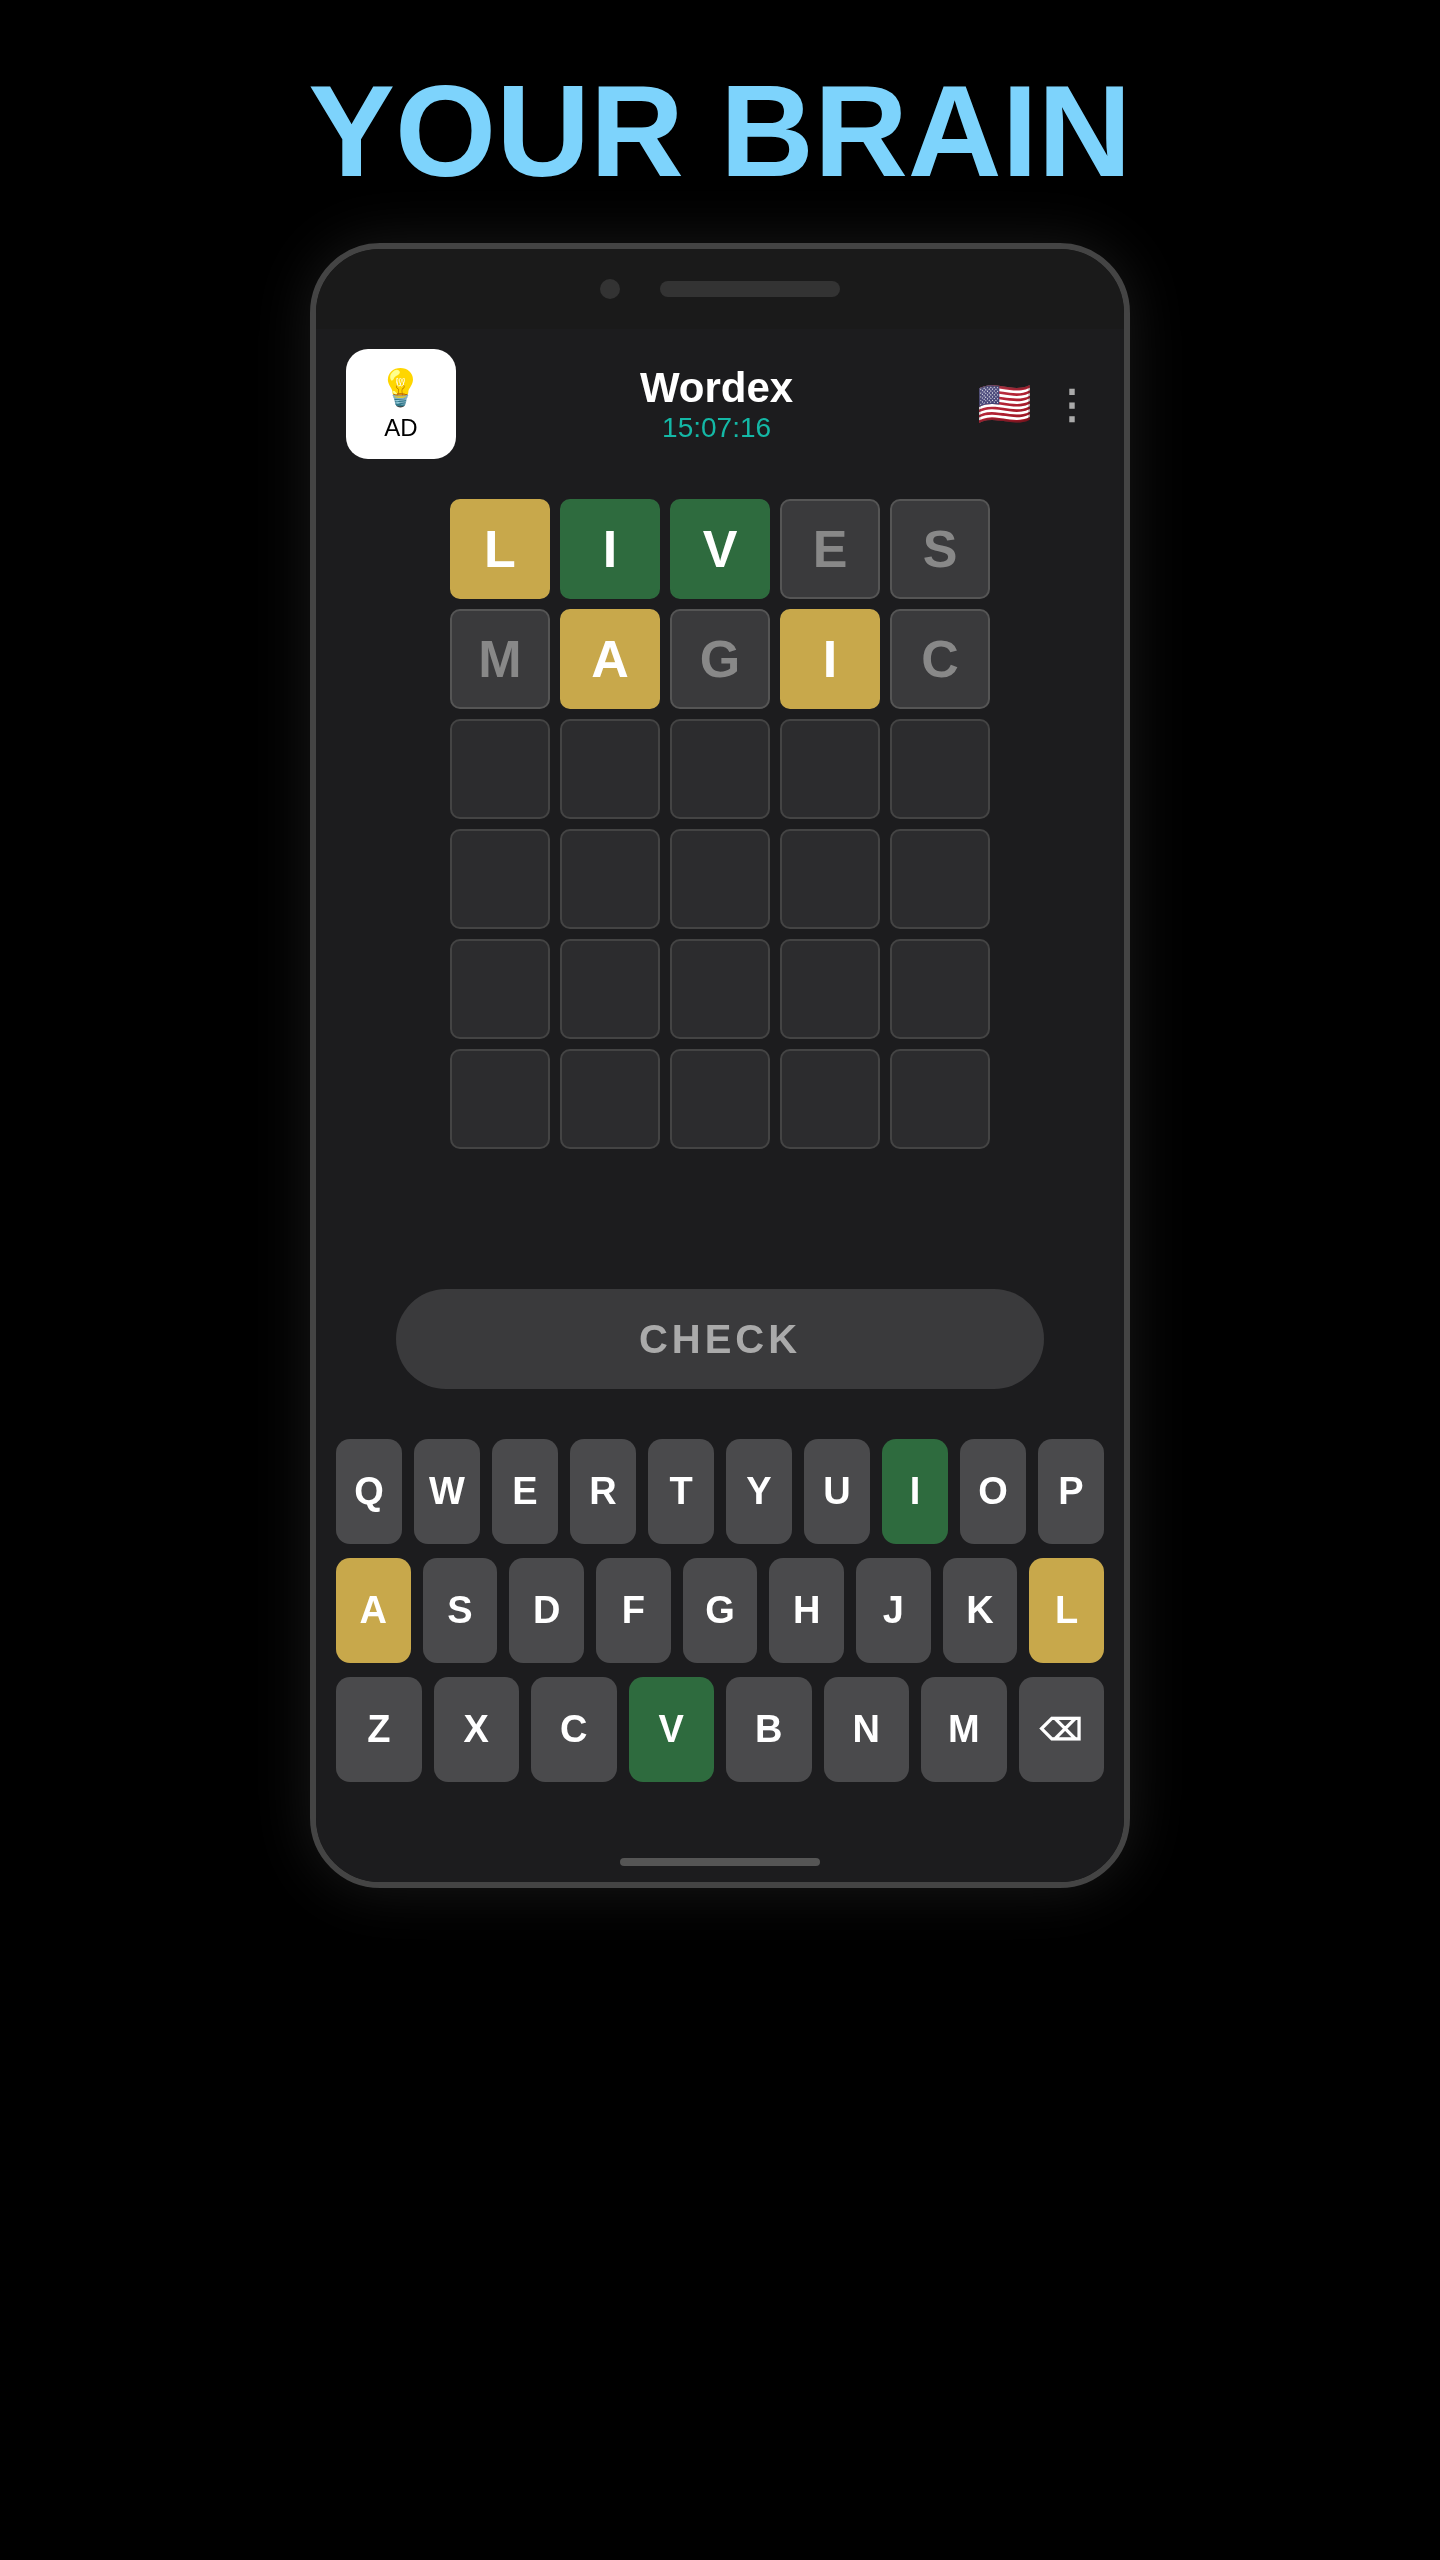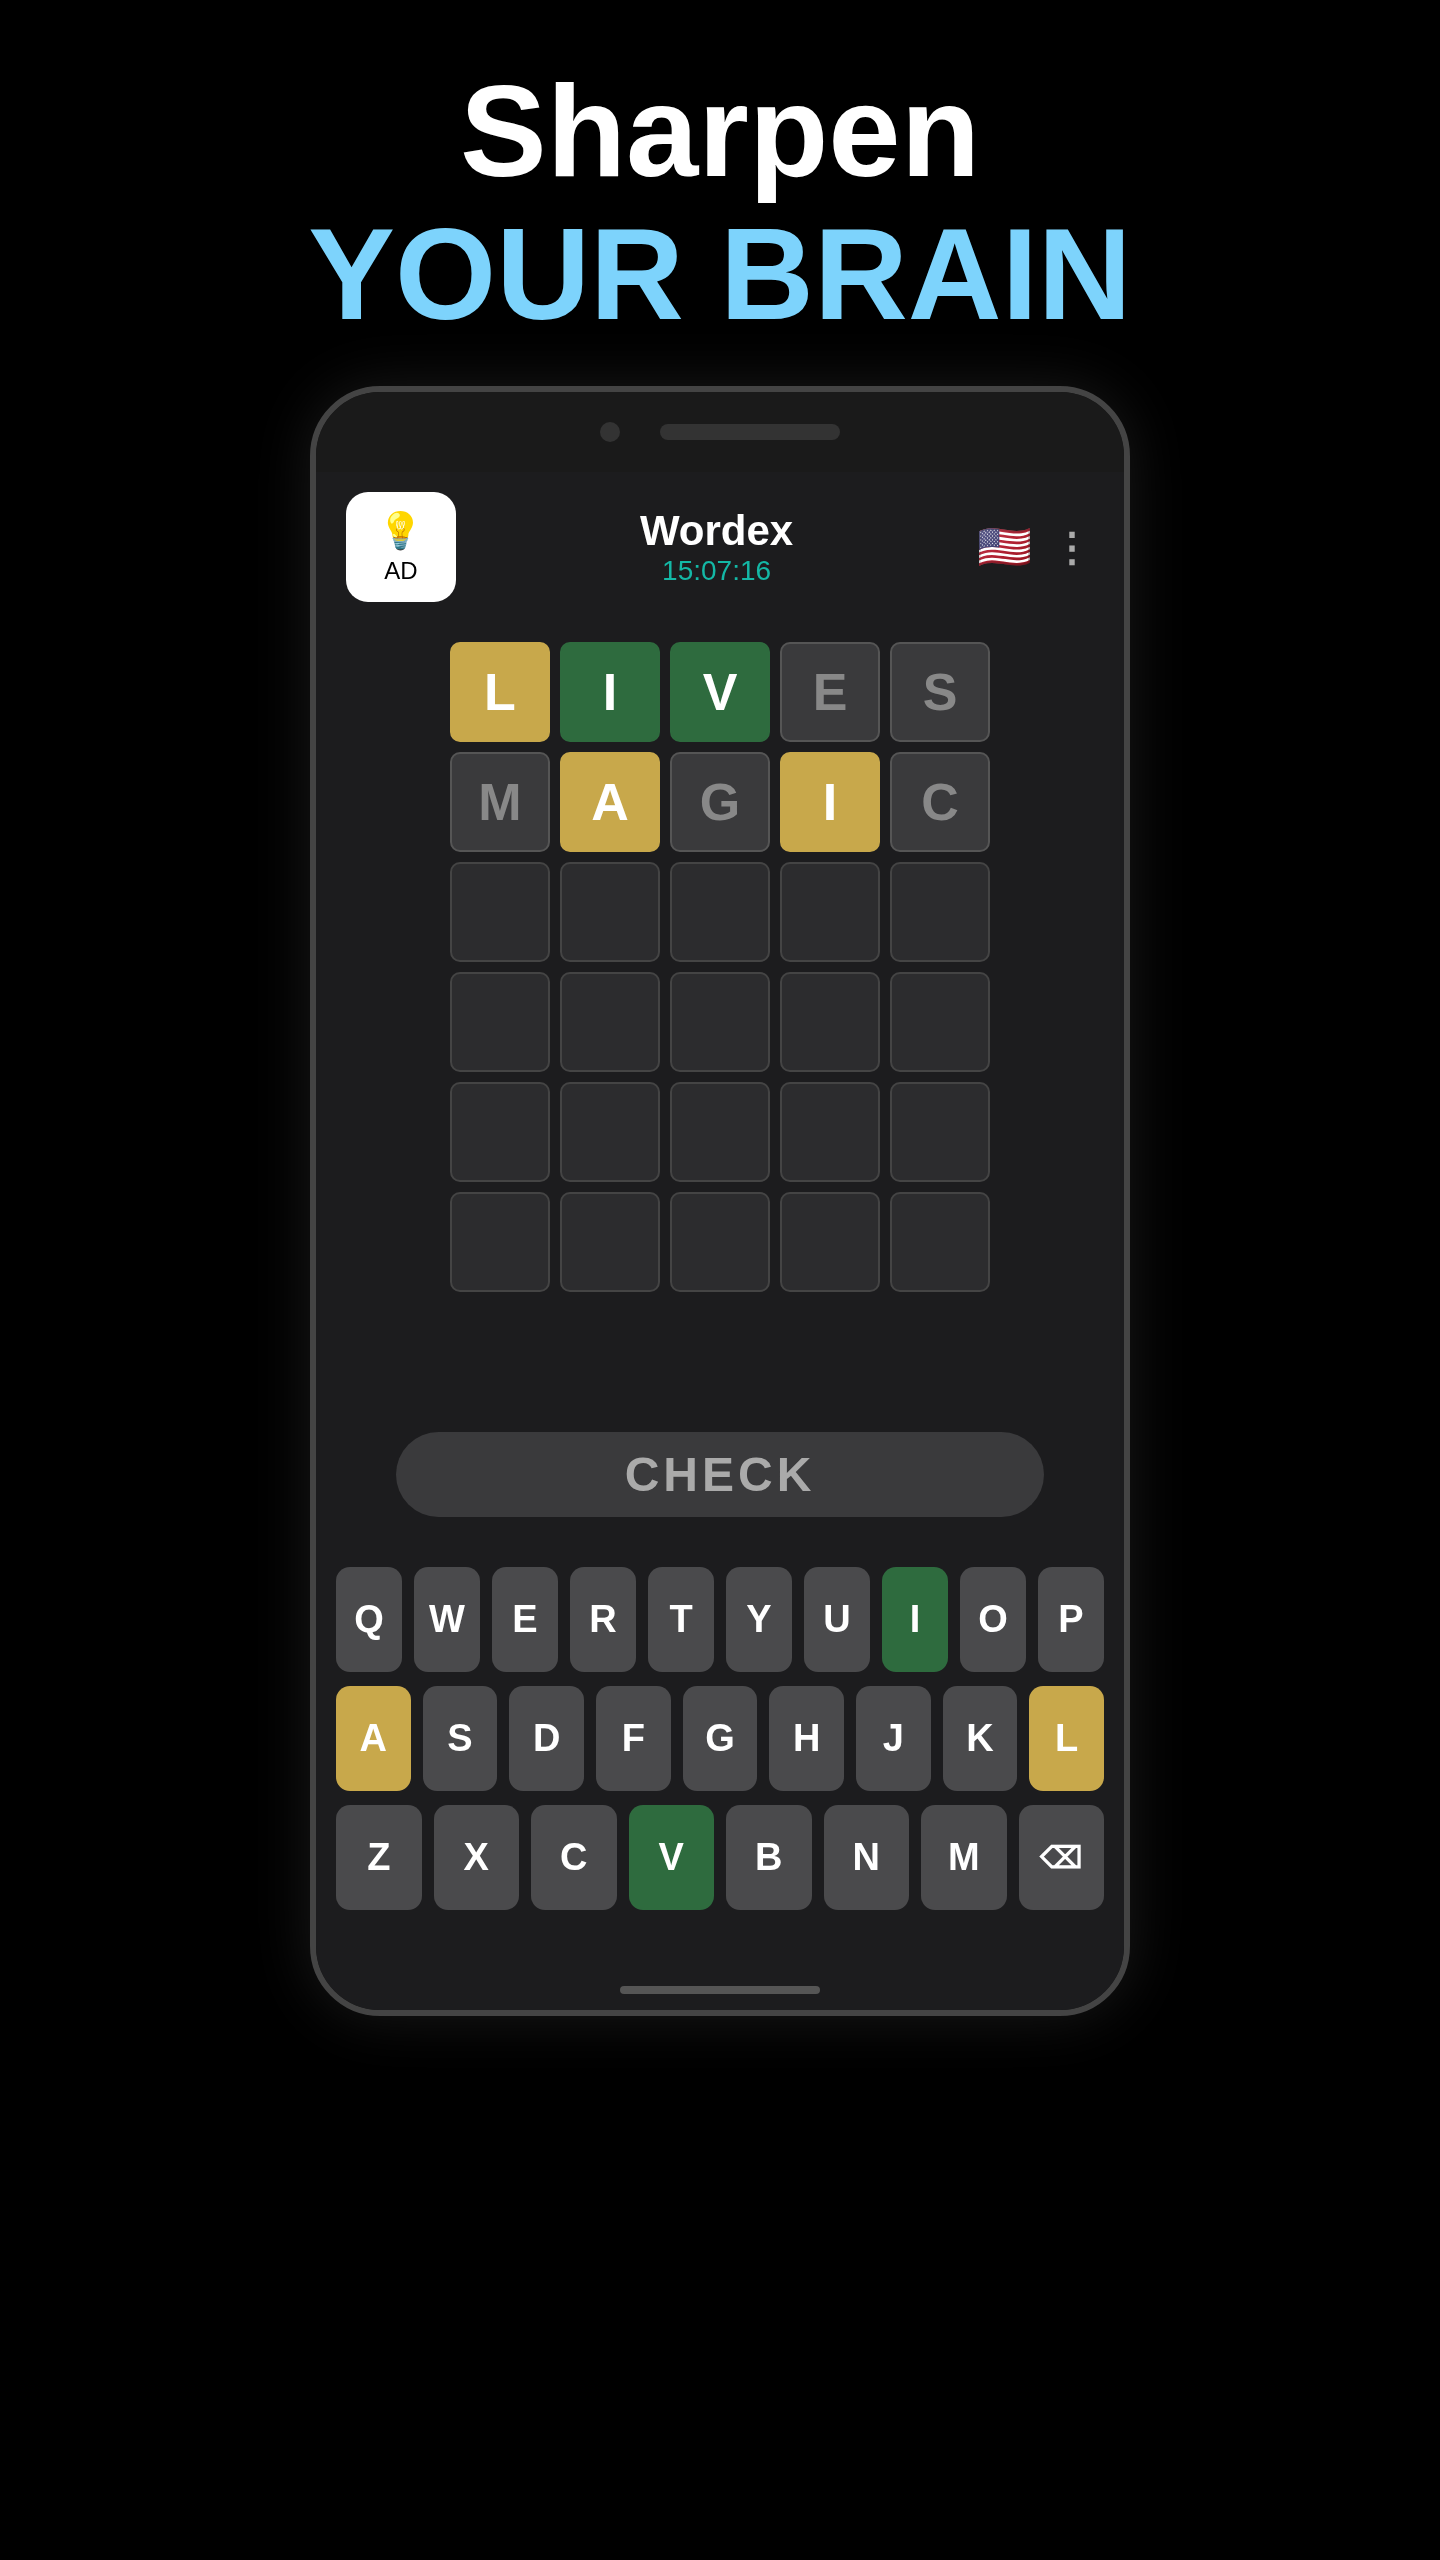--- a/index.html
+++ b/index.html
@@ -183,25 +183,25 @@
 
     
     .check-button-wrap {
       padding: 0 80px 30px;
     }
 
     .check-button {
       width: 100%;
       background: #3a3a3c;
       border-radius: 50px;
-      height: 85px;
-      display: flex;
-      align-items: center;
-      justify-content: center;
-      font-size: 48px;
+      height: 100px;
+      display: flex;
+      align-items: center;
+      justify-content: center;
+      font-size: 40px;
       font-weight: 600;
       color: #aaa;
       letter-spacing: 4px;
       cursor: pointer;
     }
 
     
     .keyboard {
       padding: 20px 20px 20px;
       display: flex;
@@ -249,21 +249,20 @@
       width: 200px;
       height: 8px;
       background: #555;
       border-radius: 4px;
     }
   </style>
 </head>
 <body>
 
 <div class="top-text">
-  <div class="sharpen-text">Sharpen</div>
   <div class="brain-text">YOUR BRAIN</div>
 </div>
 
 <div class="phone-frame">
 
   <div class="phone-top">
     <div class="phone-camera"></div>
     <div class="phone-speaker"></div>
   </div>
 

